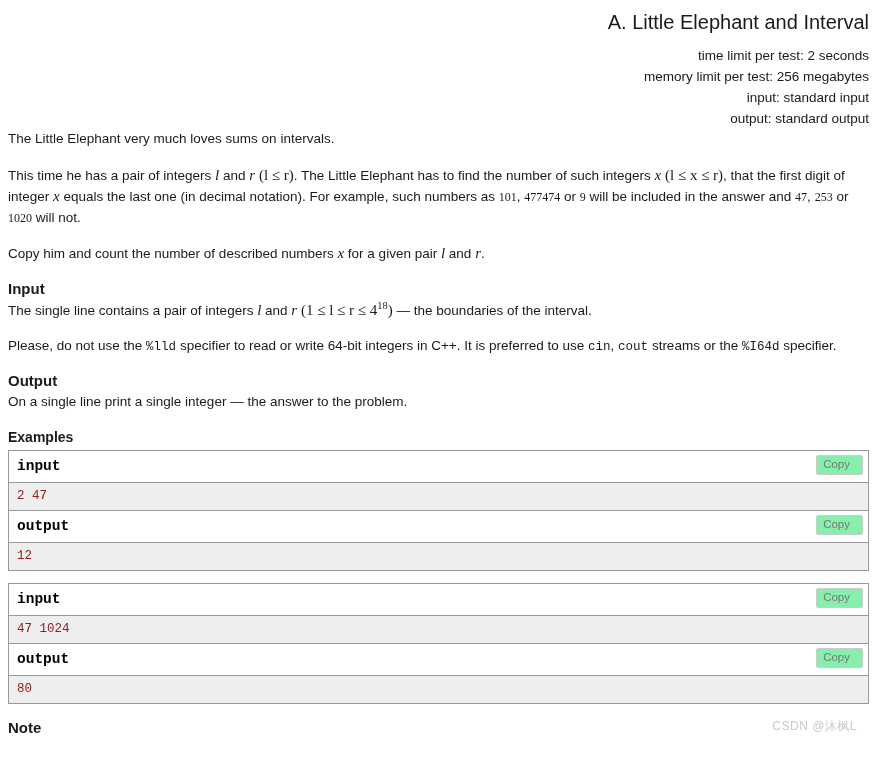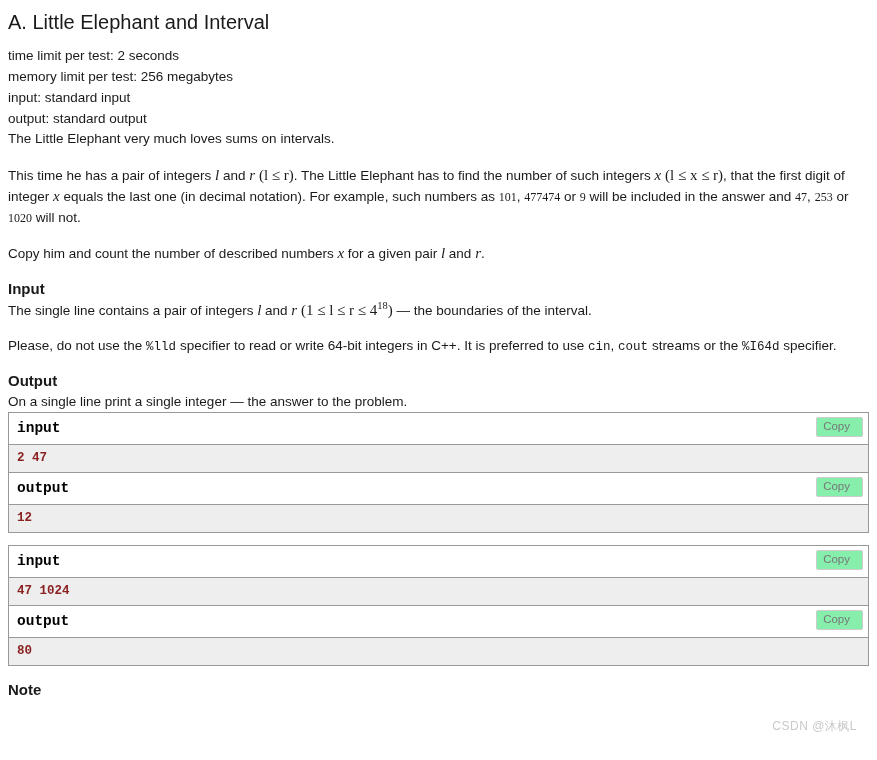--- a/index.html
+++ b/index.html
@@ -17,21 +17,21 @@
     position: relative;
   }
   .page {
     padding: 0 8px;
     position: relative;
     height: 760px;
   }
 
   
   .problem-header {
-    text-align: left;
+    text-align: right;
     padding-top: 10px;
   }
   .problem-title {
     font-size: 20px;
     font-weight: 400;
     color: #1a1a1a;
     margin: 0 0 11px 0;
     line-height: 1.2;
   }
   .limit-line {
@@ -133,21 +133,20 @@
     cursor: pointer;
   }
   .io-data {
     background: #eeeeee;
     font-family: "Liberation Mono", monospace;
     font-size: 12.5px;
     color: #8b2222;
     padding: 5px 8px 6px 8px;
     line-height: 16px;
     white-space: pre;
-    font-weight: bold;
   }
 
   
   .note-section { margin-top: 14px; }
 
   
   .watermark {
     position: absolute;
     right: 20px;
     bottom: 25px;
@@ -184,20 +183,21 @@
 
     <p class="section-body"><span>Please, do not use the </span><span class="mono">%lld</span><span> specifier to read or write 64-bit integers in C++. It is preferred to use </span><span class="mono">cin</span><span>, </span><span class="mono">cout</span><span> streams or the </span><span class="mono">%I64d</span><span> specifier.</span></p>
   </div>
 
   <div class="section-block">
     <div class="section-title">Output</div>
     <p class="section-body">On a single line print a single integer — the answer to the problem.</p>
   </div>
 
   <div>
+    <div class="examples-heading">Examples</div>
 
     <div class="sample-test">
       <div class="test-block">
         <div class="io-title">
           <span>input</span>
           <button class="copy-btn">Copy</button>
         </div>
         <div class="io-data">2 47</div>
       </div>
       <div class="test-block last">

